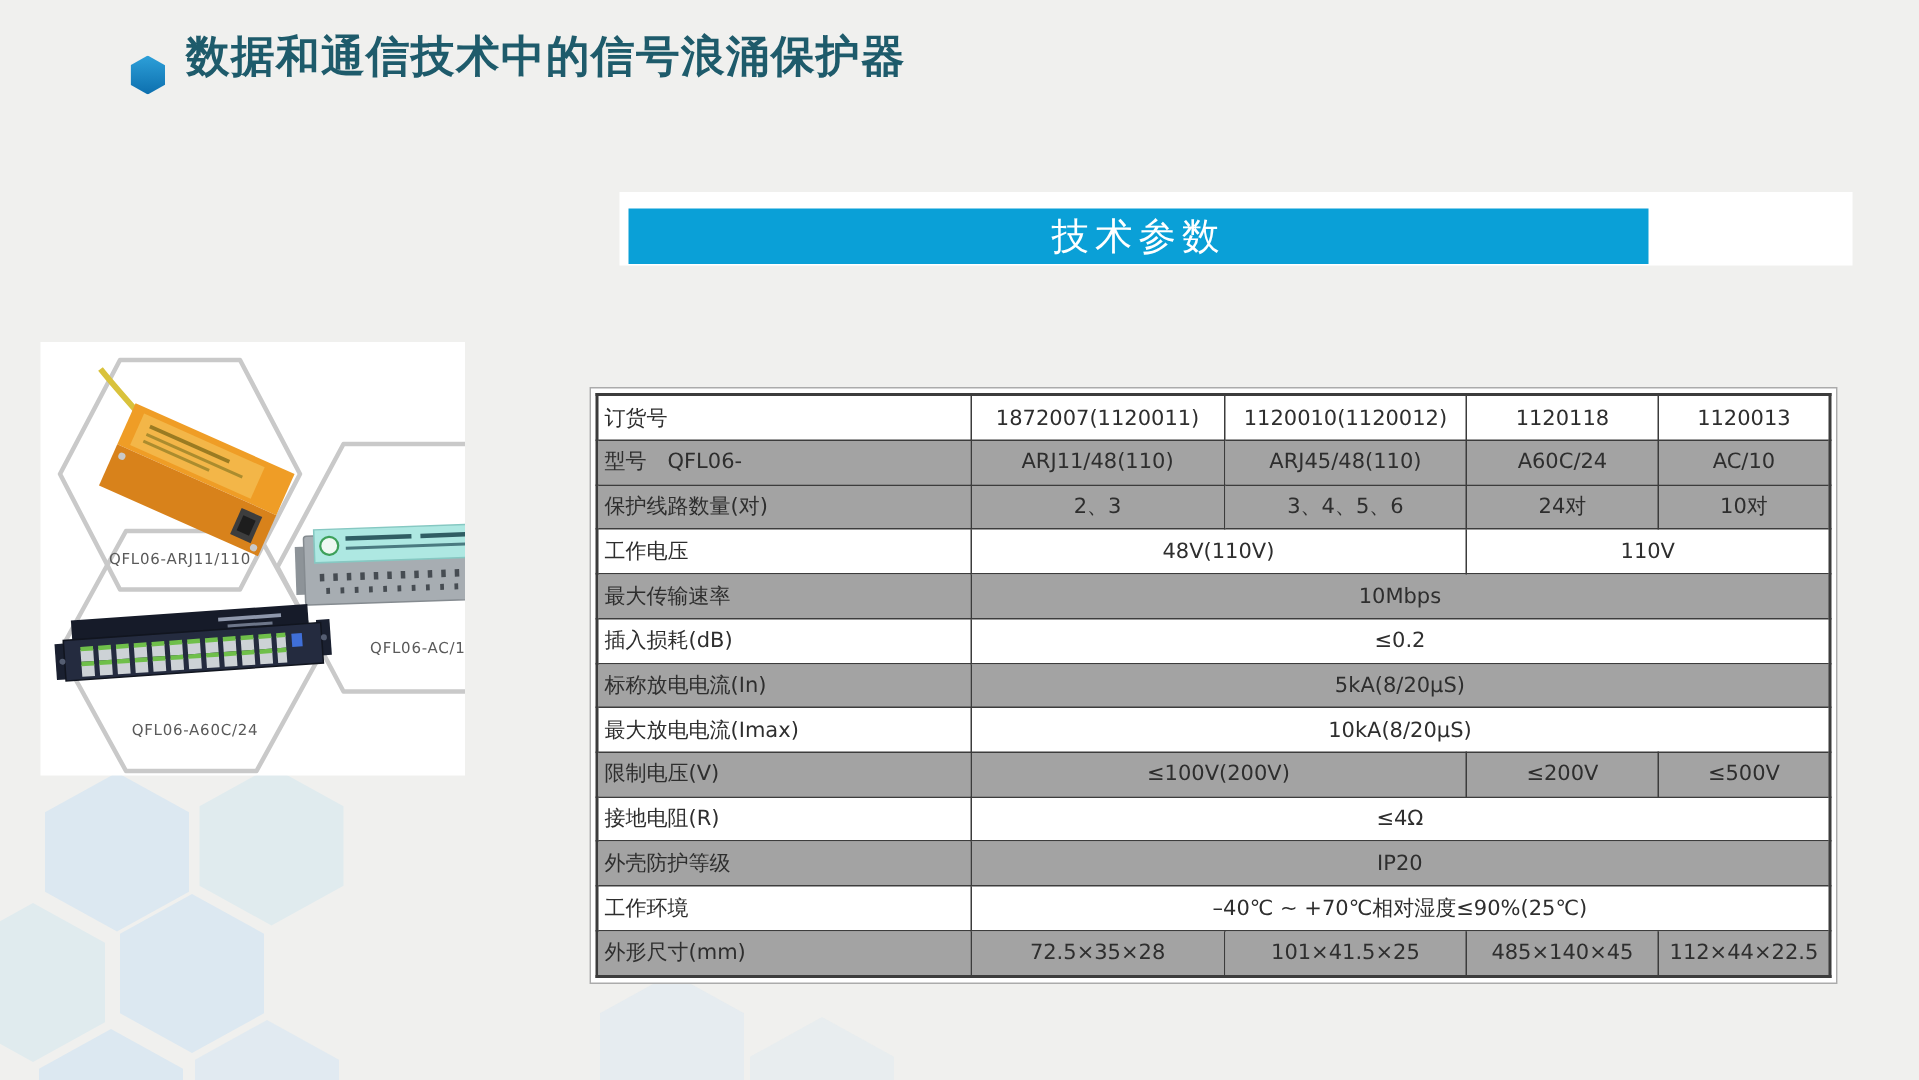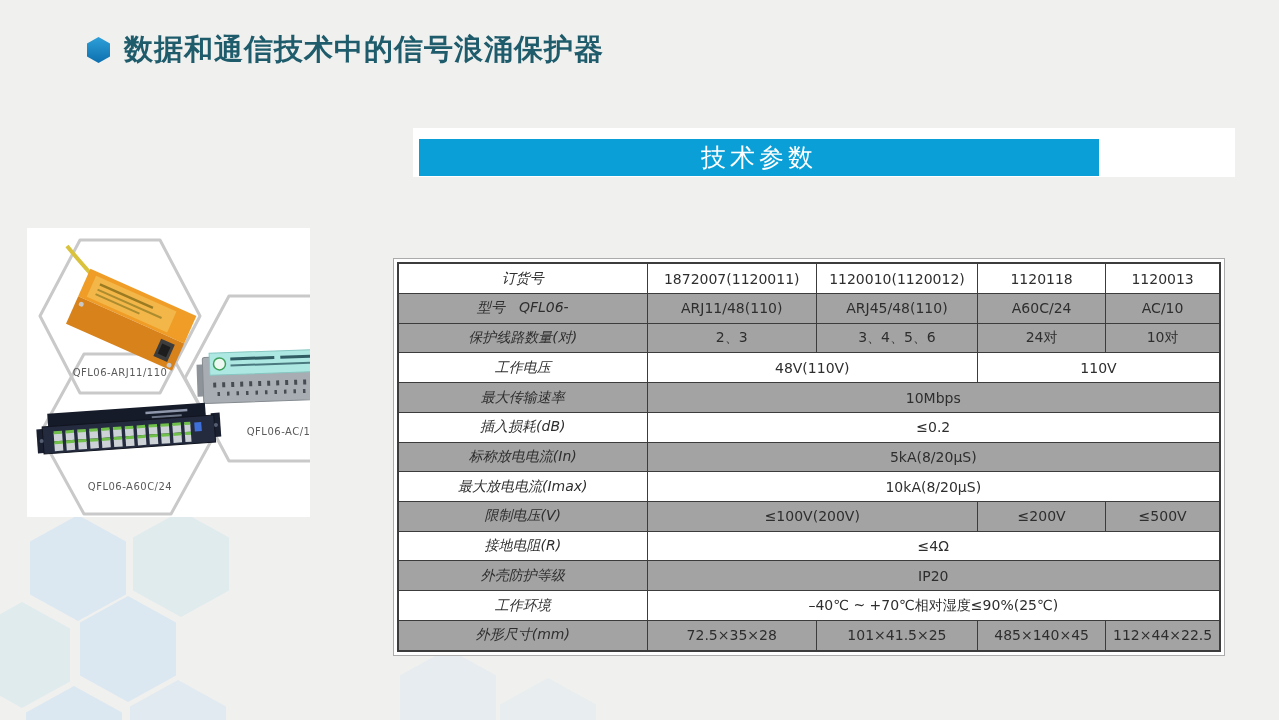--- a/index.html
+++ b/index.html
@@ -11,21 +11,21 @@
   
   .bg-hex{position:absolute;left:0;top:455px;pointer-events:none;}
 
   
   .title-bullet{
     position:absolute;left:87px;top:37px;width:23px;height:26px;
     background:linear-gradient(180deg,#2da0d9,#0d6fae);
     clip-path:polygon(50% 0,100% 25%,100% 75%,50% 100%,0 75%,0 25%);
   }
   .slide-title{
-    position:absolute;left:124px;top:30px;margin:0;
+    position:absolute;left:124px;top:18px;margin:0;
     font-size:29px;font-weight:bold;color:#1e5b6b;letter-spacing:1px;
     white-space:nowrap;
   }
 
   
   .banner-wrap{position:absolute;left:413px;top:128px;width:822px;height:49px;background:#ffffff;}
   .banner{
     position:absolute;left:6px;top:11px;width:680px;height:37px;
     background:#0aa0d7;color:#ffffff;text-align:center;line-height:37px;
     font-size:25px;letter-spacing:4px;
@@ -41,21 +41,21 @@
     position:absolute;left:393px;top:258px;width:824px;height:390px;
     background:#ffffff;border:1px solid #ababab;padding:3px;
   }
   table.spec{
     width:100%;height:100%;border-collapse:collapse;table-layout:fixed;
     border:2px solid #3c3c3c;font-size:14px;color:#2e2e2e;
   }
   table.spec td{
     border:1px solid #3c3c3c;padding:0 4px;white-space:nowrap;overflow:hidden;
   }
-  td.lbl{text-align:center;padding-left:6px;font-style:italic;}
+  td.lbl{text-align:left;padding-left:6px;}
   td.val{text-align:center;}
   tr.shade td{background:#a3a3a3;}
 </style>
 </head>
 <body>
 
 <svg class="bg-hex" width="620" height="265" viewBox="0 0 620 265">
   <g fill="#dce8f1">
     <polygon points="78,60 126,86.5 126,139.5 78,166 30,139.5 30,86.5"></polygon>
     <polygon points="181,56 229,82.5 229,135.5 181,162 133,135.5 133,82.5" fill="#e0ebee"></polygon>

